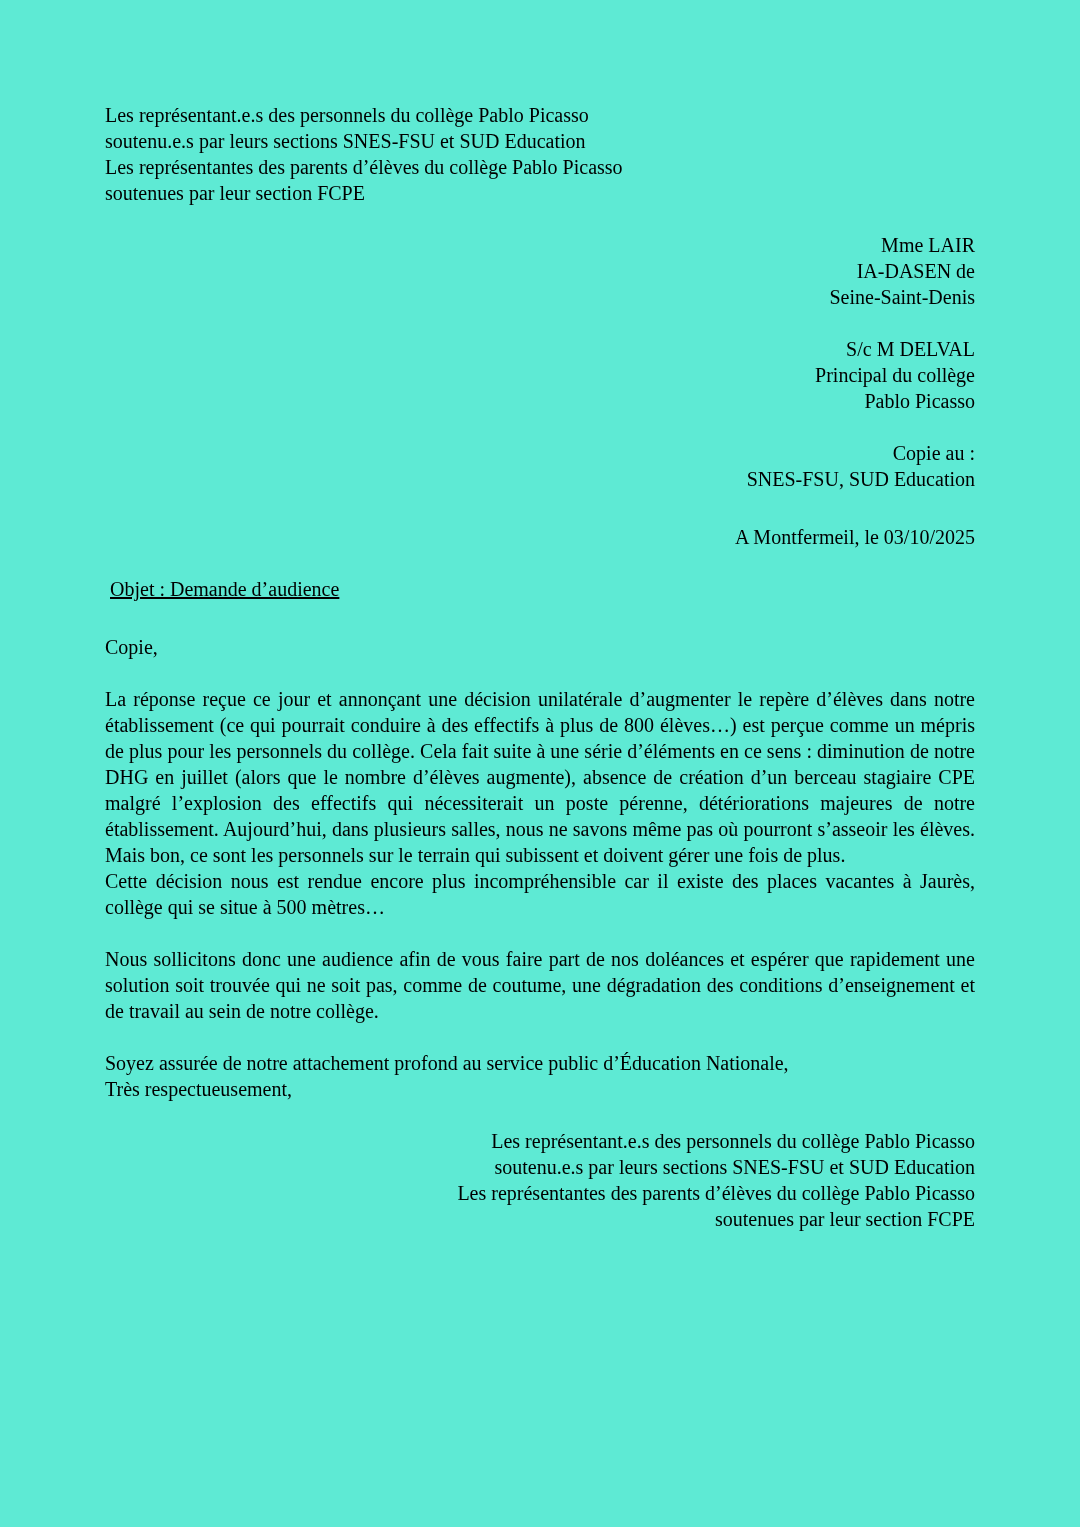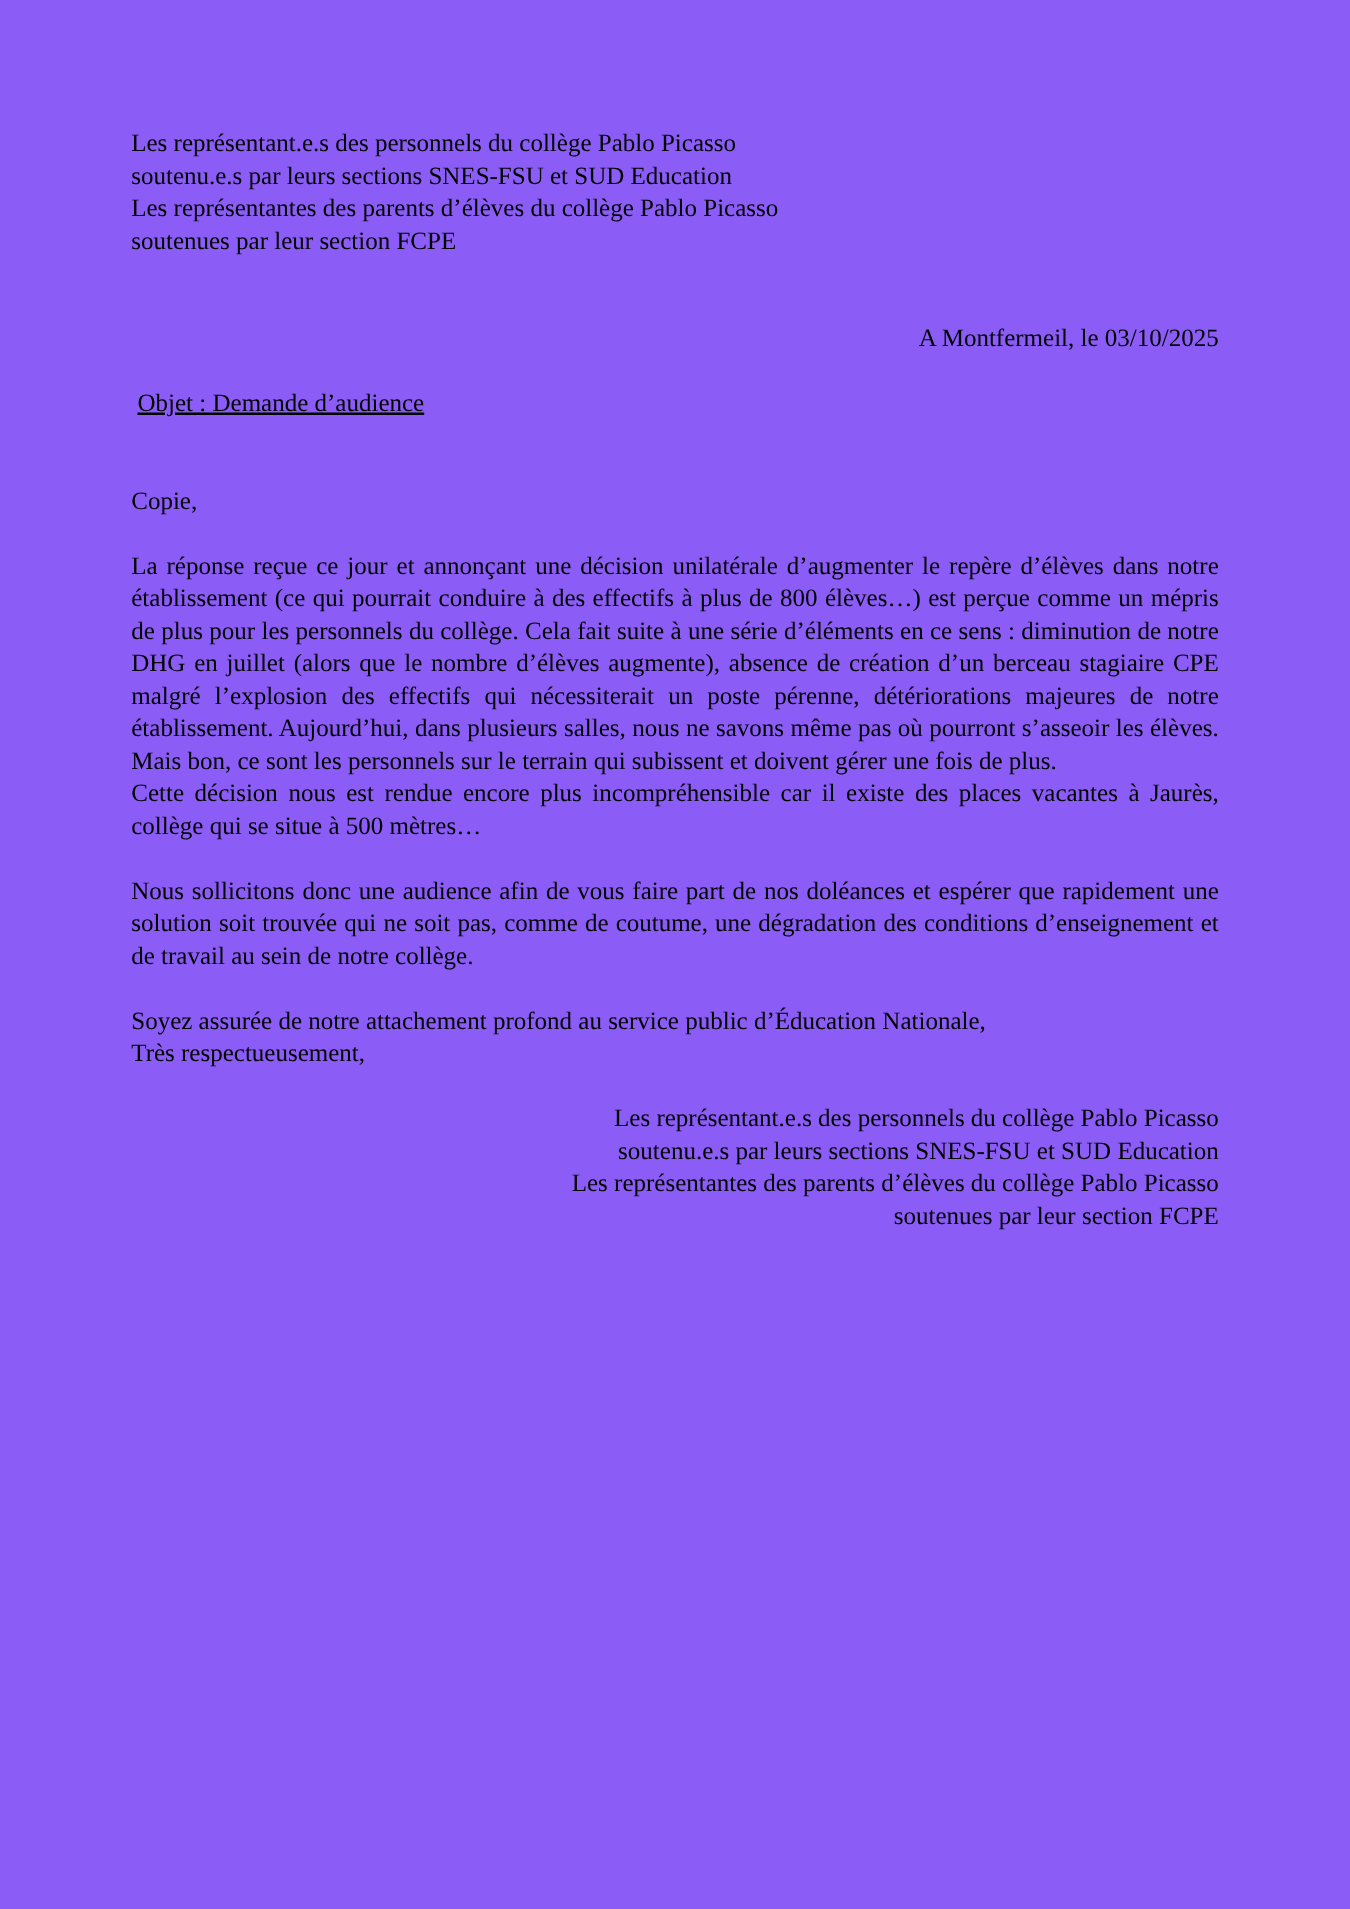--- a/index.html
+++ b/index.html
@@ -6,49 +6,65 @@
     margin: 0;
     padding: 0;
     background: #ffffff;
   }
   .page {
     position: relative;
     width: 1080px;
     height: 1527px;
     box-sizing: border-box;
     padding: 102px 105px 0 105px;
-    background: #8b5cf6;
+    background: #5eead4;
     color: #000000;
     font-family: "Liberation Serif", "DejaVu Serif", serif;
     font-size: 20px;
     line-height: 26px;
     overflow: hidden;
   }
   .block { margin: 0; }
   .right { text-align: right; }
   .justify { text-align: justify; }
   .bold { font-weight: bold; }
   .ul { text-decoration: underline; }
   .mt1 { margin-top: 26px; }   
-  .mt2 { margin-top: 52px; }   
+  .mt2 { margin-top: 32px; }   
   .indent-sm { padding-left: 5px; text-decoration: underline; }
   p { margin: 0; }
 </style>
 </head>
 <body>
 
 <div class="page">
 
   <div class="block">
     <p>Les représentant.e.s des personnels du collège Pablo Picasso</p>
     <p>soutenu.e.s par leurs sections SNES-FSU et SUD Education</p>
     <p>Les représentantes des parents d’élèves du collège Pablo Picasso</p>
     <p>soutenues par leur section FCPE</p>
   </div>
 
+  <div class="block right mt1">
+    <div>
+      <p>Mme LAIR</p>
+      <p>IA-DASEN de</p>
+      <p>Seine-Saint-Denis</p>
+    </div>
+    <div class="mt1">
+      <p>S/c M DELVAL</p>
+      <p>Principal du collège</p>
+      <p>Pablo Picasso</p>
+    </div>
+    <div class="mt1">
+      <p>Copie au :</p>
+      <p>SNES-FSU, SUD Education</p>
+    </div>
+  </div>
 
   <div class="block right mt2">
     <p>A Montfermeil, le 03/10/2025</p>
   </div>
 
 
   <div class="block mt1 indent-sm">
     <p>Objet : Demande d’audience</p>
   </div>
 

